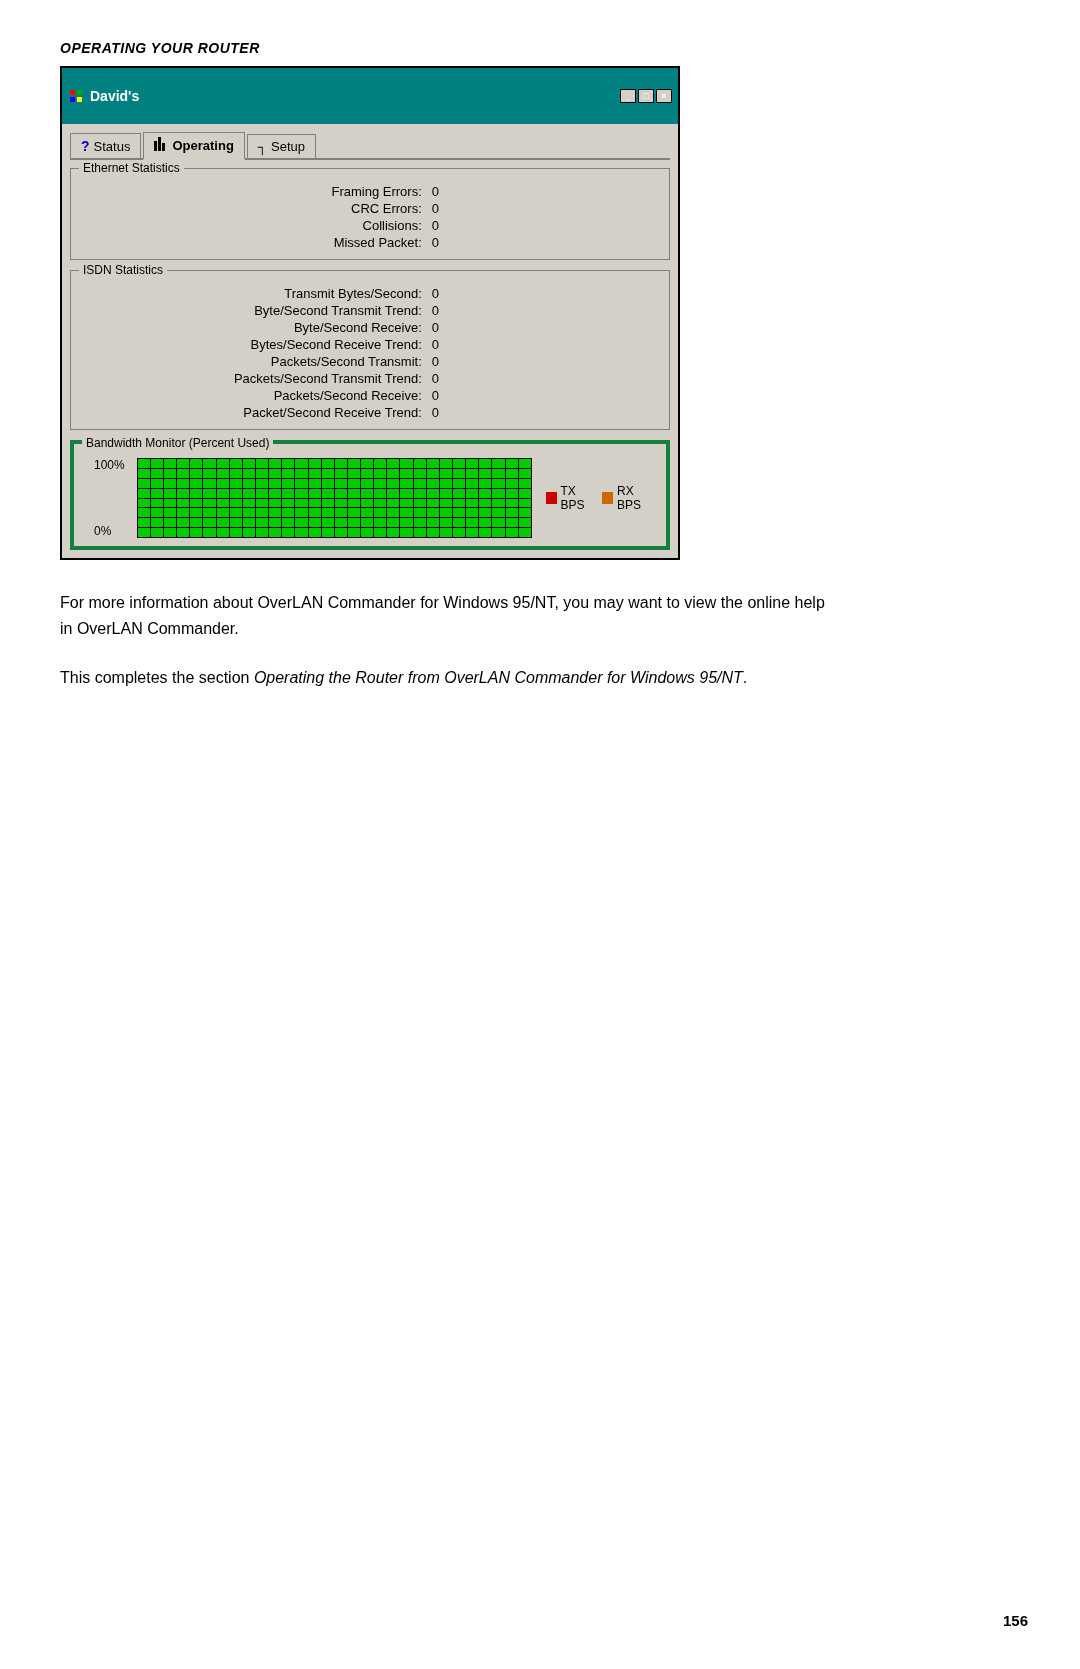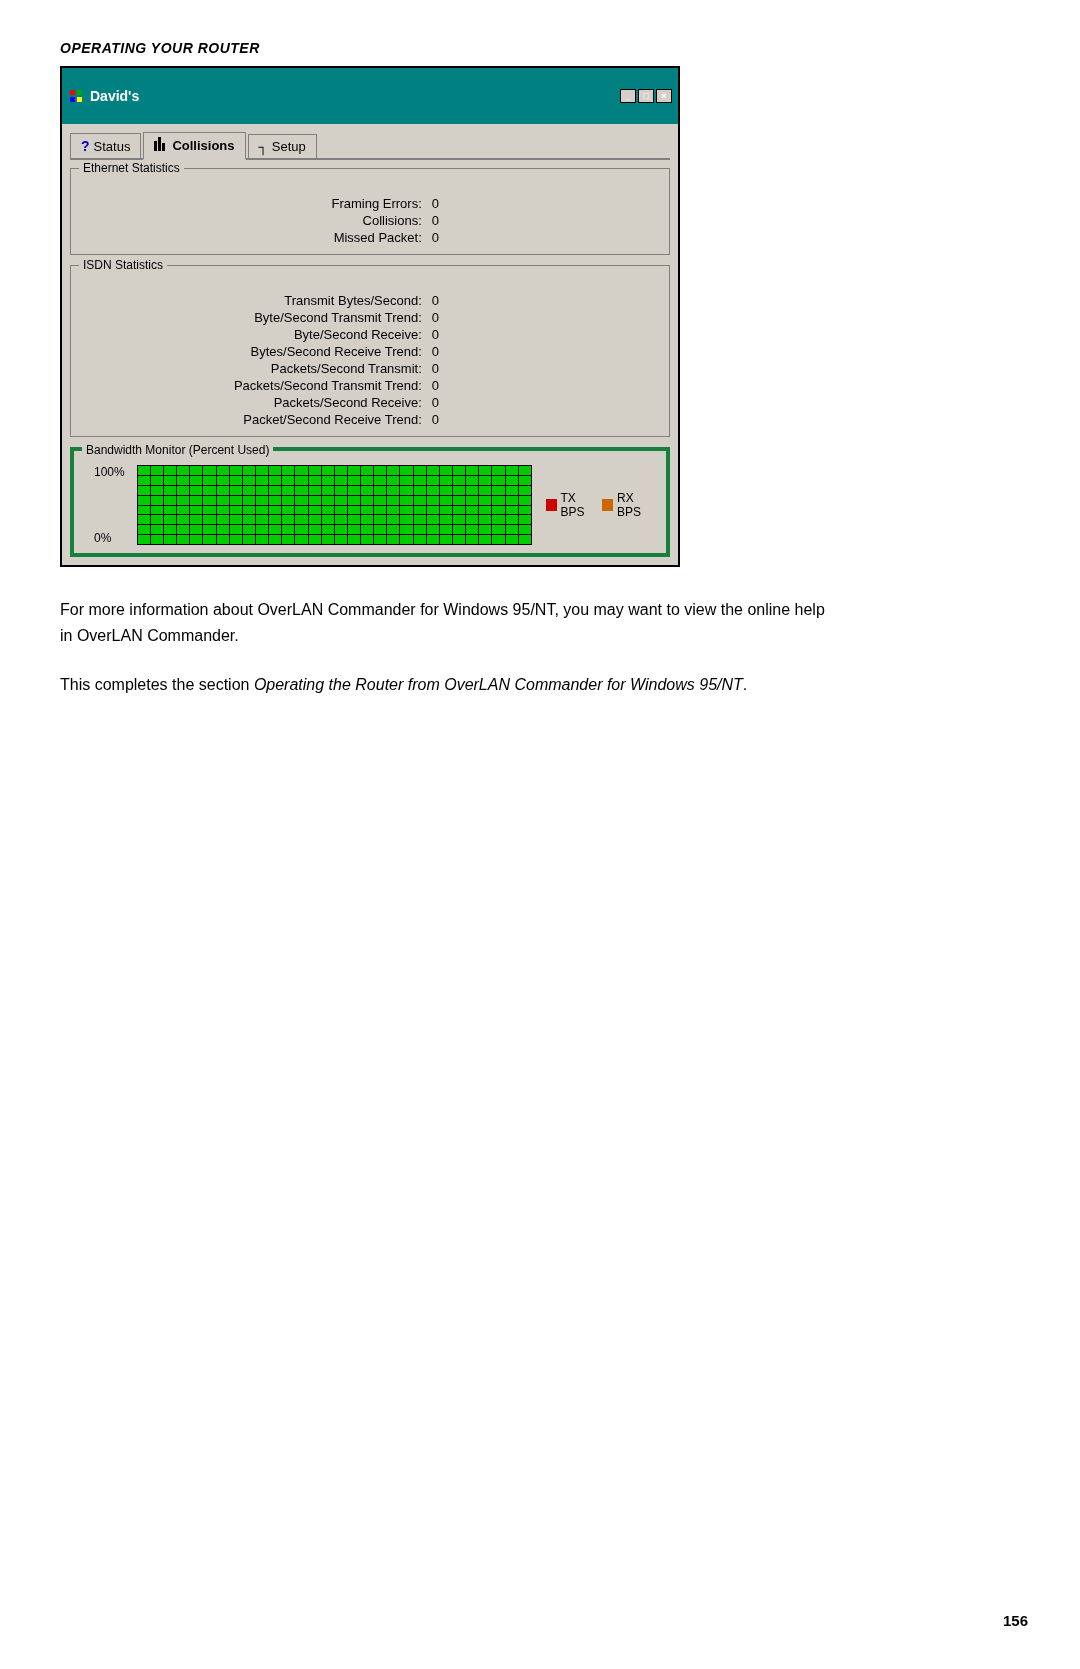--- a/index.html
+++ b/index.html
@@ -104,21 +104,21 @@
     }
 
     .tab-icon {
       font-size: 14px;
       font-weight: bold;
     }
 
     .stats-section {
       border: 1px solid #808080;
       margin-bottom: 10px;
-      padding: 22px 10px 8px 10px;
+      padding: 10px 10px 8px 10px;
       background: #d4d0c8;
       position: relative;
     }
 
     .section-legend {
       font-size: 12px;
       font-weight: normal;
       position: absolute;
       top: -8px;
       left: 8px;
@@ -255,34 +255,38 @@
         <span>Status</span>
       </div>
       <div class="tab active">
         <span>
           <svg width="14" height="14" viewBox="0 0 14 14">
             <rect x="0" y="4" width="3" height="10" fill="#000"></rect>
             <rect x="4" y="0" width="3" height="14" fill="#000"></rect>
             <rect x="8" y="6" width="3" height="8" fill="#000"></rect>
           </svg>
         </span>
-        <span>Collisions</span>
+        <span>Operating</span>
       </div>
       <div class="tab">
         <span style="font-weight:bold;">┐</span>
         <span>Setup</span>
       </div>
     </div>
 
     <div class="stats-section">
       <span class="section-legend">Ethernet Statistics</span>
       <table class="stats-table">
         <tbody id="ethernet-tbody">
             <tr>
               <td class="label">Framing Errors:</td>
+              <td class="value">0</td>
+            </tr>
+            <tr>
+              <td class="label">CRC Errors:</td>
               <td class="value">0</td>
             </tr>
             <tr>
               <td class="label">Collisions:</td>
               <td class="value">0</td>
             </tr>
             <tr>
               <td class="label">Missed Packet:</td>
               <td class="value">0</td>
             </tr>

